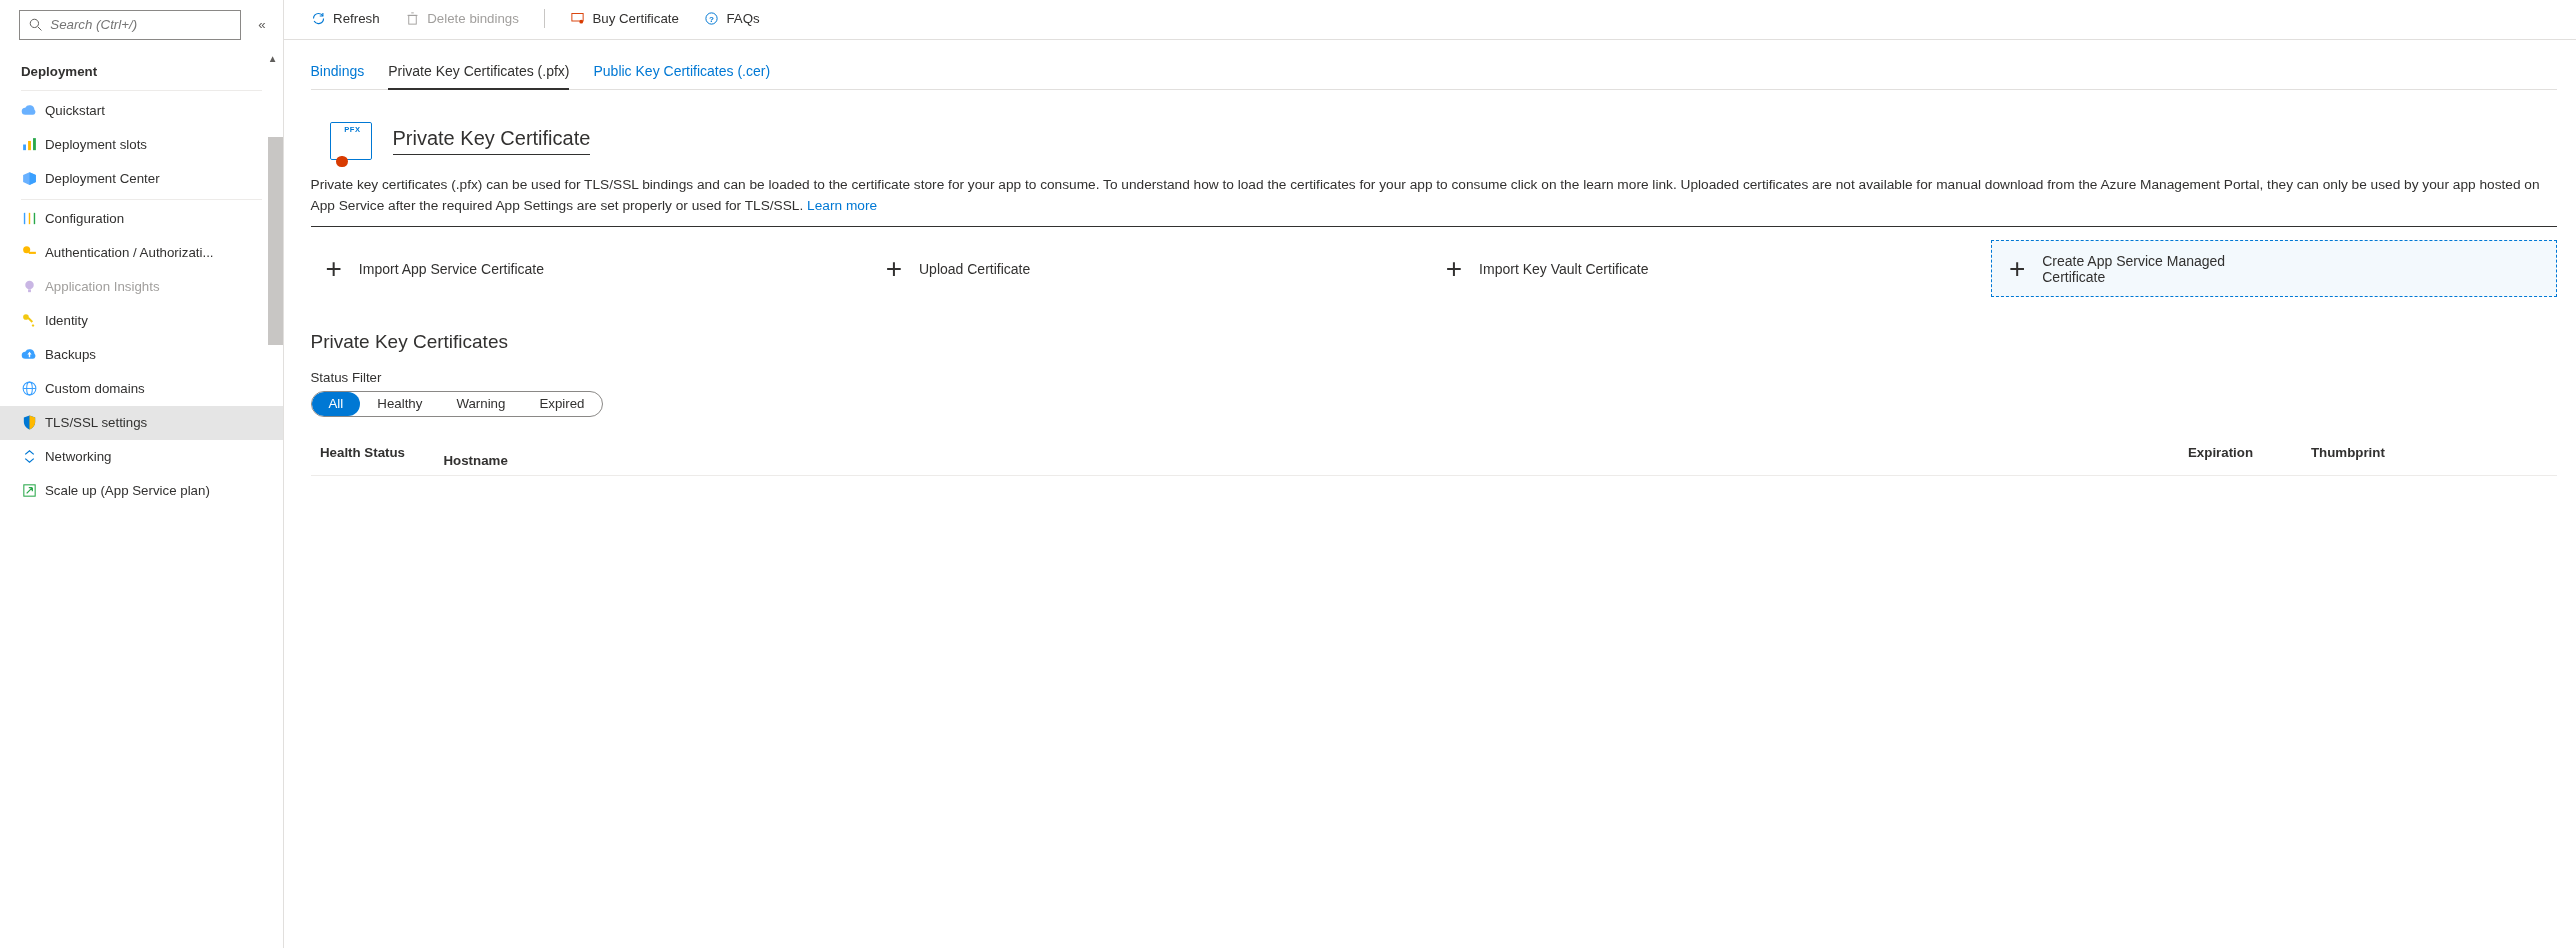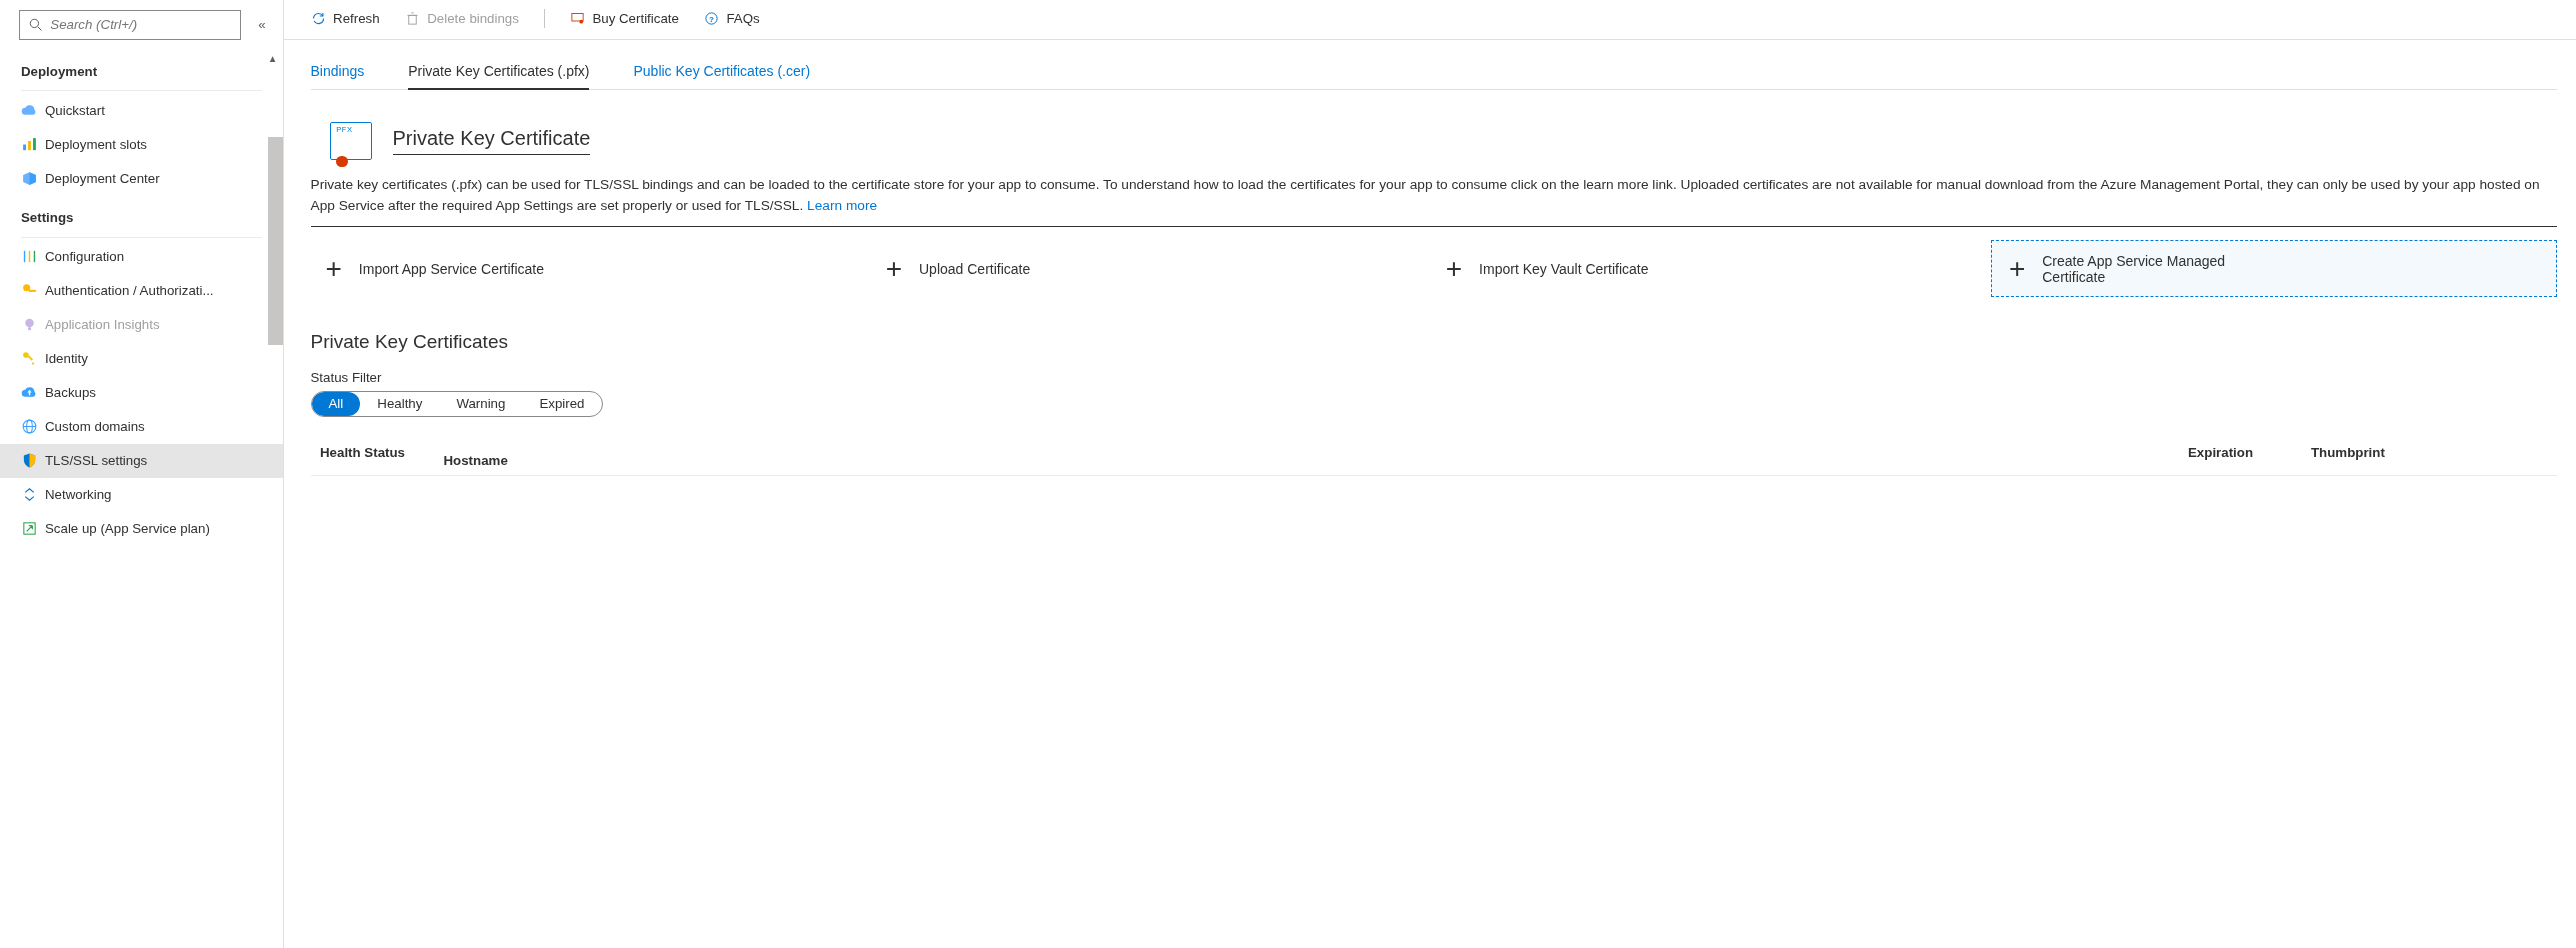--- a/index.html
+++ b/index.html
@@ -33,28 +33,28 @@
 
   
   .main { flex:1; display:flex; flex-direction:column; min-width:0; }
   .toolbar { display:flex; align-items:center; gap: 25px; padding: 7.6px 19px 9.5px 26.5px; border-bottom:0.9px solid #e1dfdd; height:40px; }
   .tb-btn { display:flex; align-items:center; gap:7.6px; cursor:pointer; font-size:13.3px; color:#323130;justify-content:space-between; }
   .tb-btn.disabled { color:#a19f9d; cursor:default; }
   .tb-sep { width:0.9px; height:19px; background:#c8c6c4; }
 
   .page { padding: 0 19px 19px 26.5px; }
 
-  .tabs { display:flex; gap: 44px; padding-top:17px; border-bottom:0.9px solid #e1dfdd; margin-bottom:32px; }
+  .tabs { display:flex; gap: 24px; padding-top:17px; border-bottom:0.9px solid #e1dfdd; margin-bottom:32px; }
   .tab { padding: 5.7px 0 9.5px 0; font-size:14px; cursor:pointer; }
   .tab.link { color:#0078d4; }
   .tab.active { color:#323130; border-bottom:2.8px solid #323130; margin-bottom:-0.9px; }
 
   .hero { display:flex; align-items:center; gap:21px; margin-bottom:15px; padding-left:19px; }
   .hero-badge { width:42px; height:38px; border:1.9px solid #0078d4; position:relative; background:#fff; border-radius:1.9px; }
-  .hero-badge .tag { position:absolute; top:1.9px; right:18px; font-size:7.6px; font-weight:400; color:#0078d4; letter-spacing:0.5px; }
+  .hero-badge .tag { position:absolute; top:1.9px; right:10px; font-size:7.6px; font-weight:700; color:#0078d4; letter-spacing:0.5px; }
   .hero-badge .ribbon { position:absolute; bottom:-7.6px; left:5.7px; width:11.4px; height:11.4px; background:#d83b01; border-radius:50%; }
   .hero-title { font-size:20px; font-weight:400; border-bottom:0.9px solid #323130; padding-bottom:3.8px; }
 
   .description { font-size:13.7px; line-height:1.5; color:#323130; padding-bottom:9.5px;}
   .description a { color:#0078d4; text-decoration:none; cursor:pointer; }
   .desc-rule { border-top:0.9px solid #323130; margin-bottom:13.3px; }
 
   .action-row { display:flex; gap:0; margin-bottom:34px; }
   .action-card { flex:1; display:flex; align-items:center; gap:17px; padding:9.5px 15px; cursor:pointer; }
   .action-card .plus { font-size:28px; font-weight:300; color:#323130; line-height:1; }
@@ -123,21 +123,20 @@
       <span class="nav-icon">
         <svg width="17" height="17" viewBox="0 0 24 24">
             <path fill="#69b1ff" d="M3 7l9-4 9 4v10l-9 4-9-4z"></path>
             <path fill="#3aa0ff" d="M12 3v18l9-4V7z"></path>
           </svg>
       </span>
       <span class="nav-label">Deployment Center</span>
     </li>
   </ul>
 
-  <div class="section-header">Settings</div>
   <div class="section-rule"></div>
   <ul class="nav-list">
     <li class="nav-item">
       <span class="nav-icon">
         <svg width="17" height="17" viewBox="0 0 24 24">
             <line x1="5" y1="4" x2="5" y2="20" stroke="#3aa0ff" stroke-width="2"></line>
             <line x1="12" y1="4" x2="12" y2="20" stroke="#ffb900" stroke-width="2"></line>
             <line x1="19" y1="4" x2="19" y2="20" stroke="#2aa84a" stroke-width="2"></line>
           </svg>
       </span>

